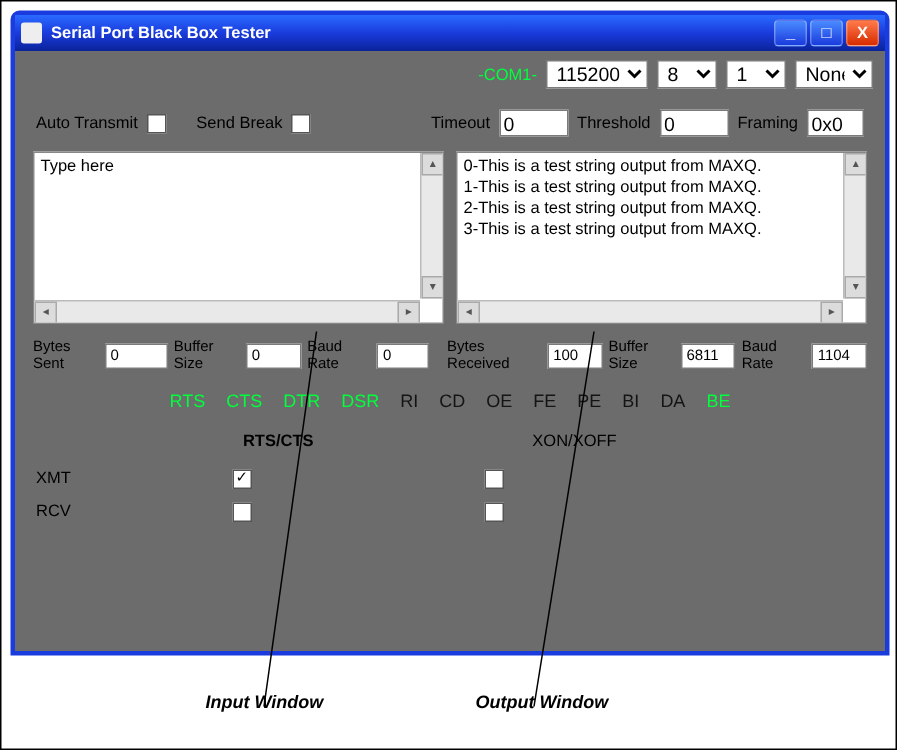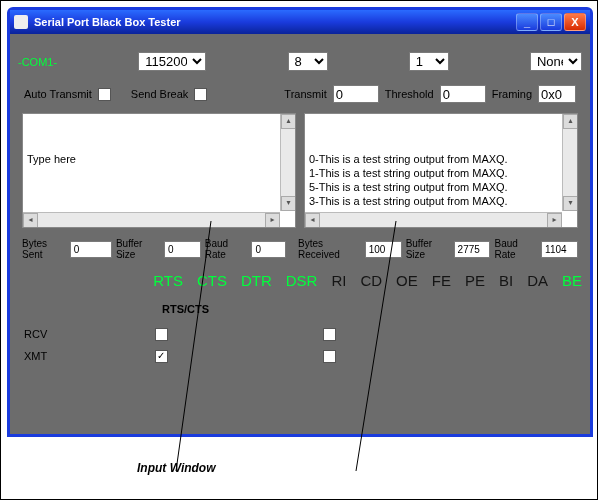--- a/index.html
+++ b/index.html
@@ -49,21 +49,21 @@
   .winbtn.min, .winbtn.max { background: linear-gradient(#4a8bff,#1a3bdd); }
   .winbtn.close { background: linear-gradient(#ff7a4a,#d82b00); }
   .client {
     flex: 1;
     background: #6c6c6c;
     position: relative;
     color: #000;
     padding: 6px 8px;
   }
   .row { display: flex; align-items: center; }
-  .row1 { justify-content: space-between; margin-top: 12px; gap: 6px; }
+  .row1 { justify-content: flex-end; gap: 6px; }
   .lbl-green { color: #00ff3c; }
   select, input.txt {
     font-family: Tahoma, Arial, sans-serif;
     font-size: 13px;
     background: #fff;
     border: 1px solid #7a7a7a;
     height: 18px;
     padding: 0 2px;
   }
   select { height: 19px; }
@@ -104,32 +104,32 @@
   }
   .pane .sb-h {
     position: absolute;
     left: 0; right: 15px; bottom: 0;
     height: 15px;
     background: #e9e9e9;
     border-top: 1px solid #bbb;
     display: flex; justify-content: space-between;
   }
   .sb-btn { width: 15px; height: 15px; background: #dcdcdc; border: 1px solid #aaa; font-size: 8px; text-align: center; line-height: 12px; color: #555;}
-  .pane-content { padding-right: 18px; line-height: 14px; margin-top: 36px; }
+  .pane-content { padding-right: 18px; line-height: 14px; }
   .stats {
     display: flex; gap: 4px; align-items: center;
     margin-top: 10px;
     padding: 0 4px;
     font-size: 10px;
   }
   .stat-field { background: #fff; border: 1px solid #7a7a7a; height: 17px; padding: 0 3px; display: flex; align-items: center; }
   .indicators {
-    display: flex; gap: 14px; justify-content: flex-end;
+    display: flex; gap: 14px; justify-content: center;
     margin-top: 12px;
-    font-size: 15px;
+    font-size: 12px;
   }
   .ind-on { color: #00ff3c; }
   .ind-off { color: #141414; }
   .flow-headers {
     display: flex;
     margin-top: 14px;
   }
   .flow-h1 { width: 215px; text-align: center; font-weight: bold; }
   .flow-h2 { width: 180px; text-align: center; }
   .flow-rows {
@@ -172,21 +172,21 @@
       <select style="width:52px;"><option>None</option></select>
     </div>
 
     <div class="row row2">
       <span>Auto Transmit</span>
       <span class="cb"></span>
       <span style="width:8px;"></span>
       <span>Send Break</span>
       <span class="cb"></span>
       <span class="spacer"></span>
-      <span>Transmit</span>
+      <span>Timeout</span>
       <input class="txt" style="width: 46px;" value="0">
       <span>Threshold</span>
       <input class="txt" style="width: 46px;" value="0">
       <span>Framing</span>
       <input class="txt" style="width: 38px;" value="0x0">
     </div>
 
     <div class="panes">
       <div class="pane">
         <div class="pane-content">Type here</div>
@@ -196,21 +196,21 @@
           </div>
         <div class="sb-h">
             <div class="sb-btn">◂</div>
             <div class="sb-btn">▸</div>
           </div>
       </div>
       <div class="pane">
         <div class="pane-content">
           <div>0-This is a test string output from MAXQ.</div>
           <div>1-This is a test string output from MAXQ.</div>
-          <div>5-This is a test string output from MAXQ.</div>
+          <div>2-This is a test string output from MAXQ.</div>
           <div>3-This is a test string output from MAXQ.</div>
         </div>
         <div class="sb">
             <div class="sb-btn">▴</div>
             <div class="sb-btn">▾</div>
           </div>
         <div class="sb-h">
             <div class="sb-btn">◂</div>
             <div class="sb-btn">▸</div>
           </div>
@@ -221,21 +221,21 @@
       <span>Bytes Sent</span>
       <span class="stat-field" style="width:46px;">0</span>
       <span>Buffer Size</span>
       <span class="stat-field" style="width:40px;">0</span>
       <span>Baud Rate</span>
       <span class="stat-field" style="width:38px;">0</span>
       <span style="width:4px;"></span>
       <span>Bytes Received</span>
       <span class="stat-field" style="width:40px;">100</span>
       <span>Buffer Size</span>
-      <span class="stat-field" style="width:40px;">2775</span>
+      <span class="stat-field" style="width:40px;">6811</span>
       <span>Baud Rate</span>
       <span class="stat-field" style="width:40px;">1104</span>
     </div>
 
     <div class="indicators">
       <span class="ind-on">RTS</span>
       <span class="ind-on">CTS</span>
       <span class="ind-on">DTR</span>
       <span class="ind-on">DSR</span>
       <span class="ind-off">RI</span>
@@ -244,45 +244,47 @@
       <span class="ind-off">FE</span>
       <span class="ind-off">PE</span>
       <span class="ind-off">BI</span>
       <span class="ind-off">DA</span>
       <span class="ind-on">BE</span>
     </div>
 
     <div class="flow-headers">
       <div style="width:60px;"></div>
       <div class="flow-h1">RTS/CTS</div>
+      <div class="flow-h2">XON/XOFF</div>
     </div>
     <div class="flow-rows">
+      <div class="flow-row">
+        <span class="rlbl">XMT</span>
+        <span class="rcol1">
+            <span class="cb cbchk"></span>
+          </span>
+        <span class="rcol2">
+            <span class="cb"></span>
+          </span>
+      </div>
       <div class="flow-row">
         <span class="rlbl">RCV</span>
         <span class="rcol1">
             <span class="cb"></span>
           </span>
         <span class="rcol2">
             <span class="cb"></span>
           </span>
       </div>
-      <div class="flow-row">
-        <span class="rlbl">XMT</span>
-        <span class="rcol1">
-            <span class="cb cbchk"></span>
-          </span>
-        <span class="rcol2">
-            <span class="cb"></span>
-          </span>
-      </div>
     </div>
 
   </div>
 </div>
 
 <svg class="anno" width="598" height="500">
   <line x1="175" y1="470" x2="210" y2="220" stroke="#000" stroke-width="1"></line>
   <line x1="355" y1="470" x2="395" y2="220" stroke="#000" stroke-width="1"></line>
 </svg>
 
 <div class="annotations">
   <div class="ann-label" style="left:120px; top:20px;">Input Window</div>
+  <div class="ann-label" style="left:300px; top:20px;">Output Window</div>
 </div>
 
 </body></html>

